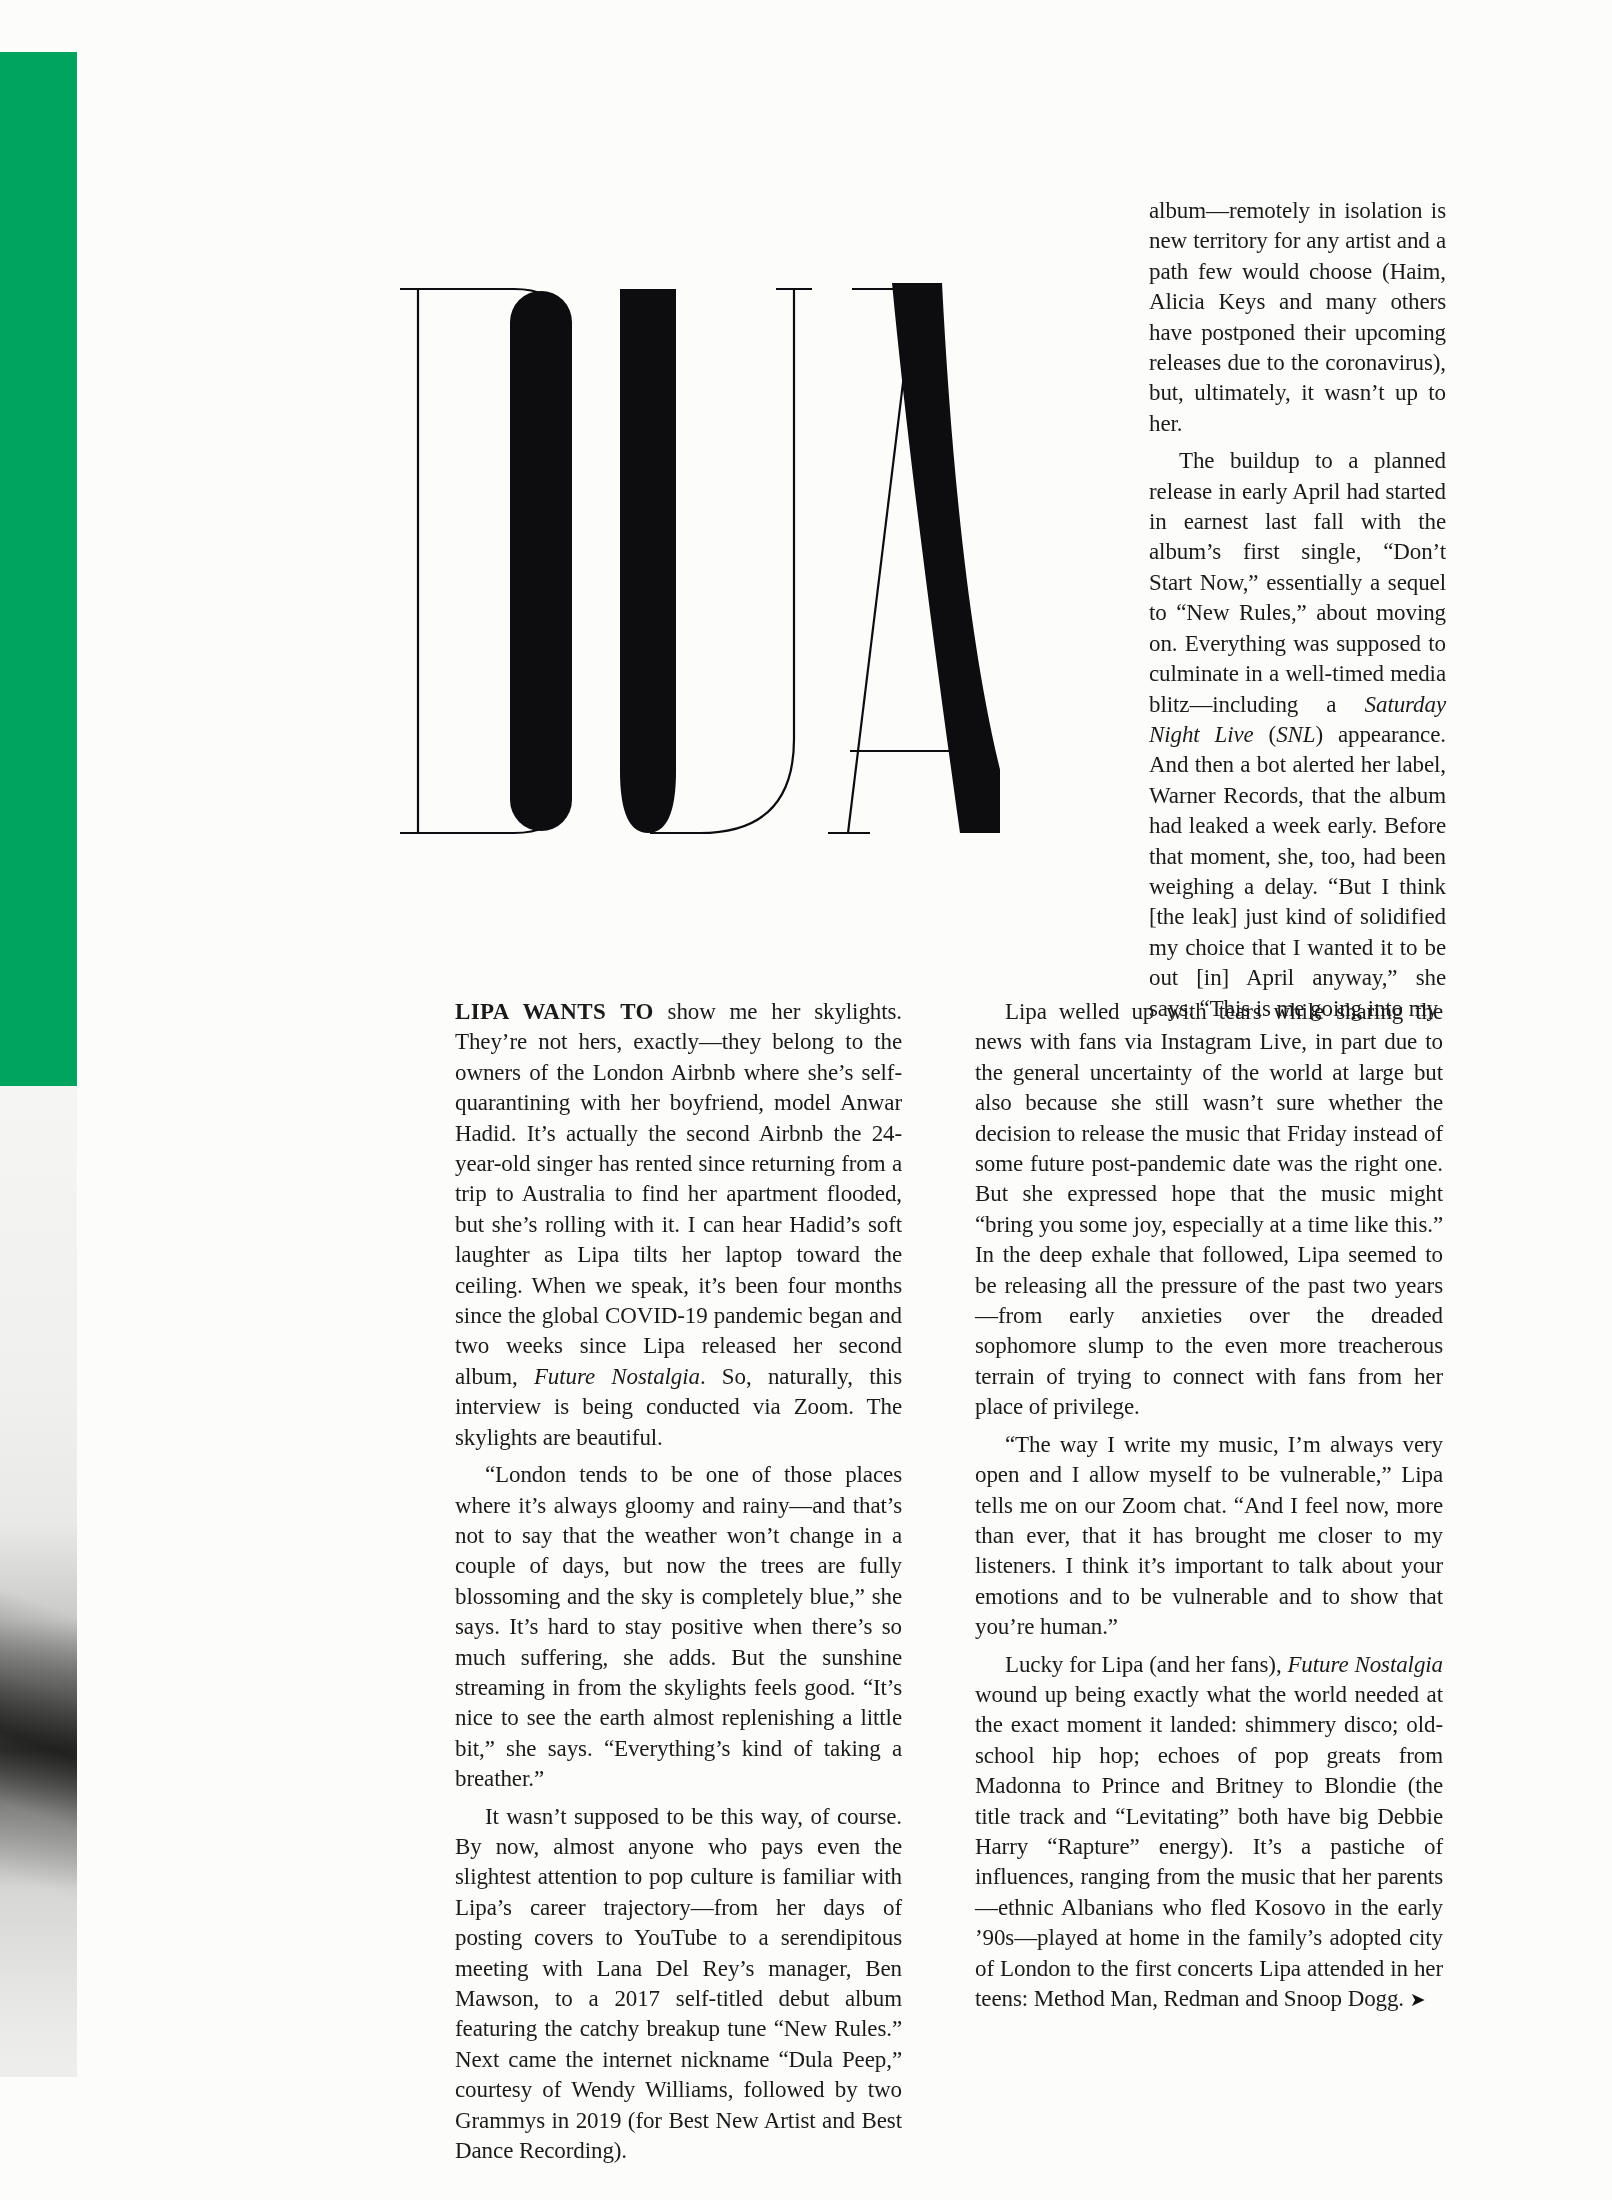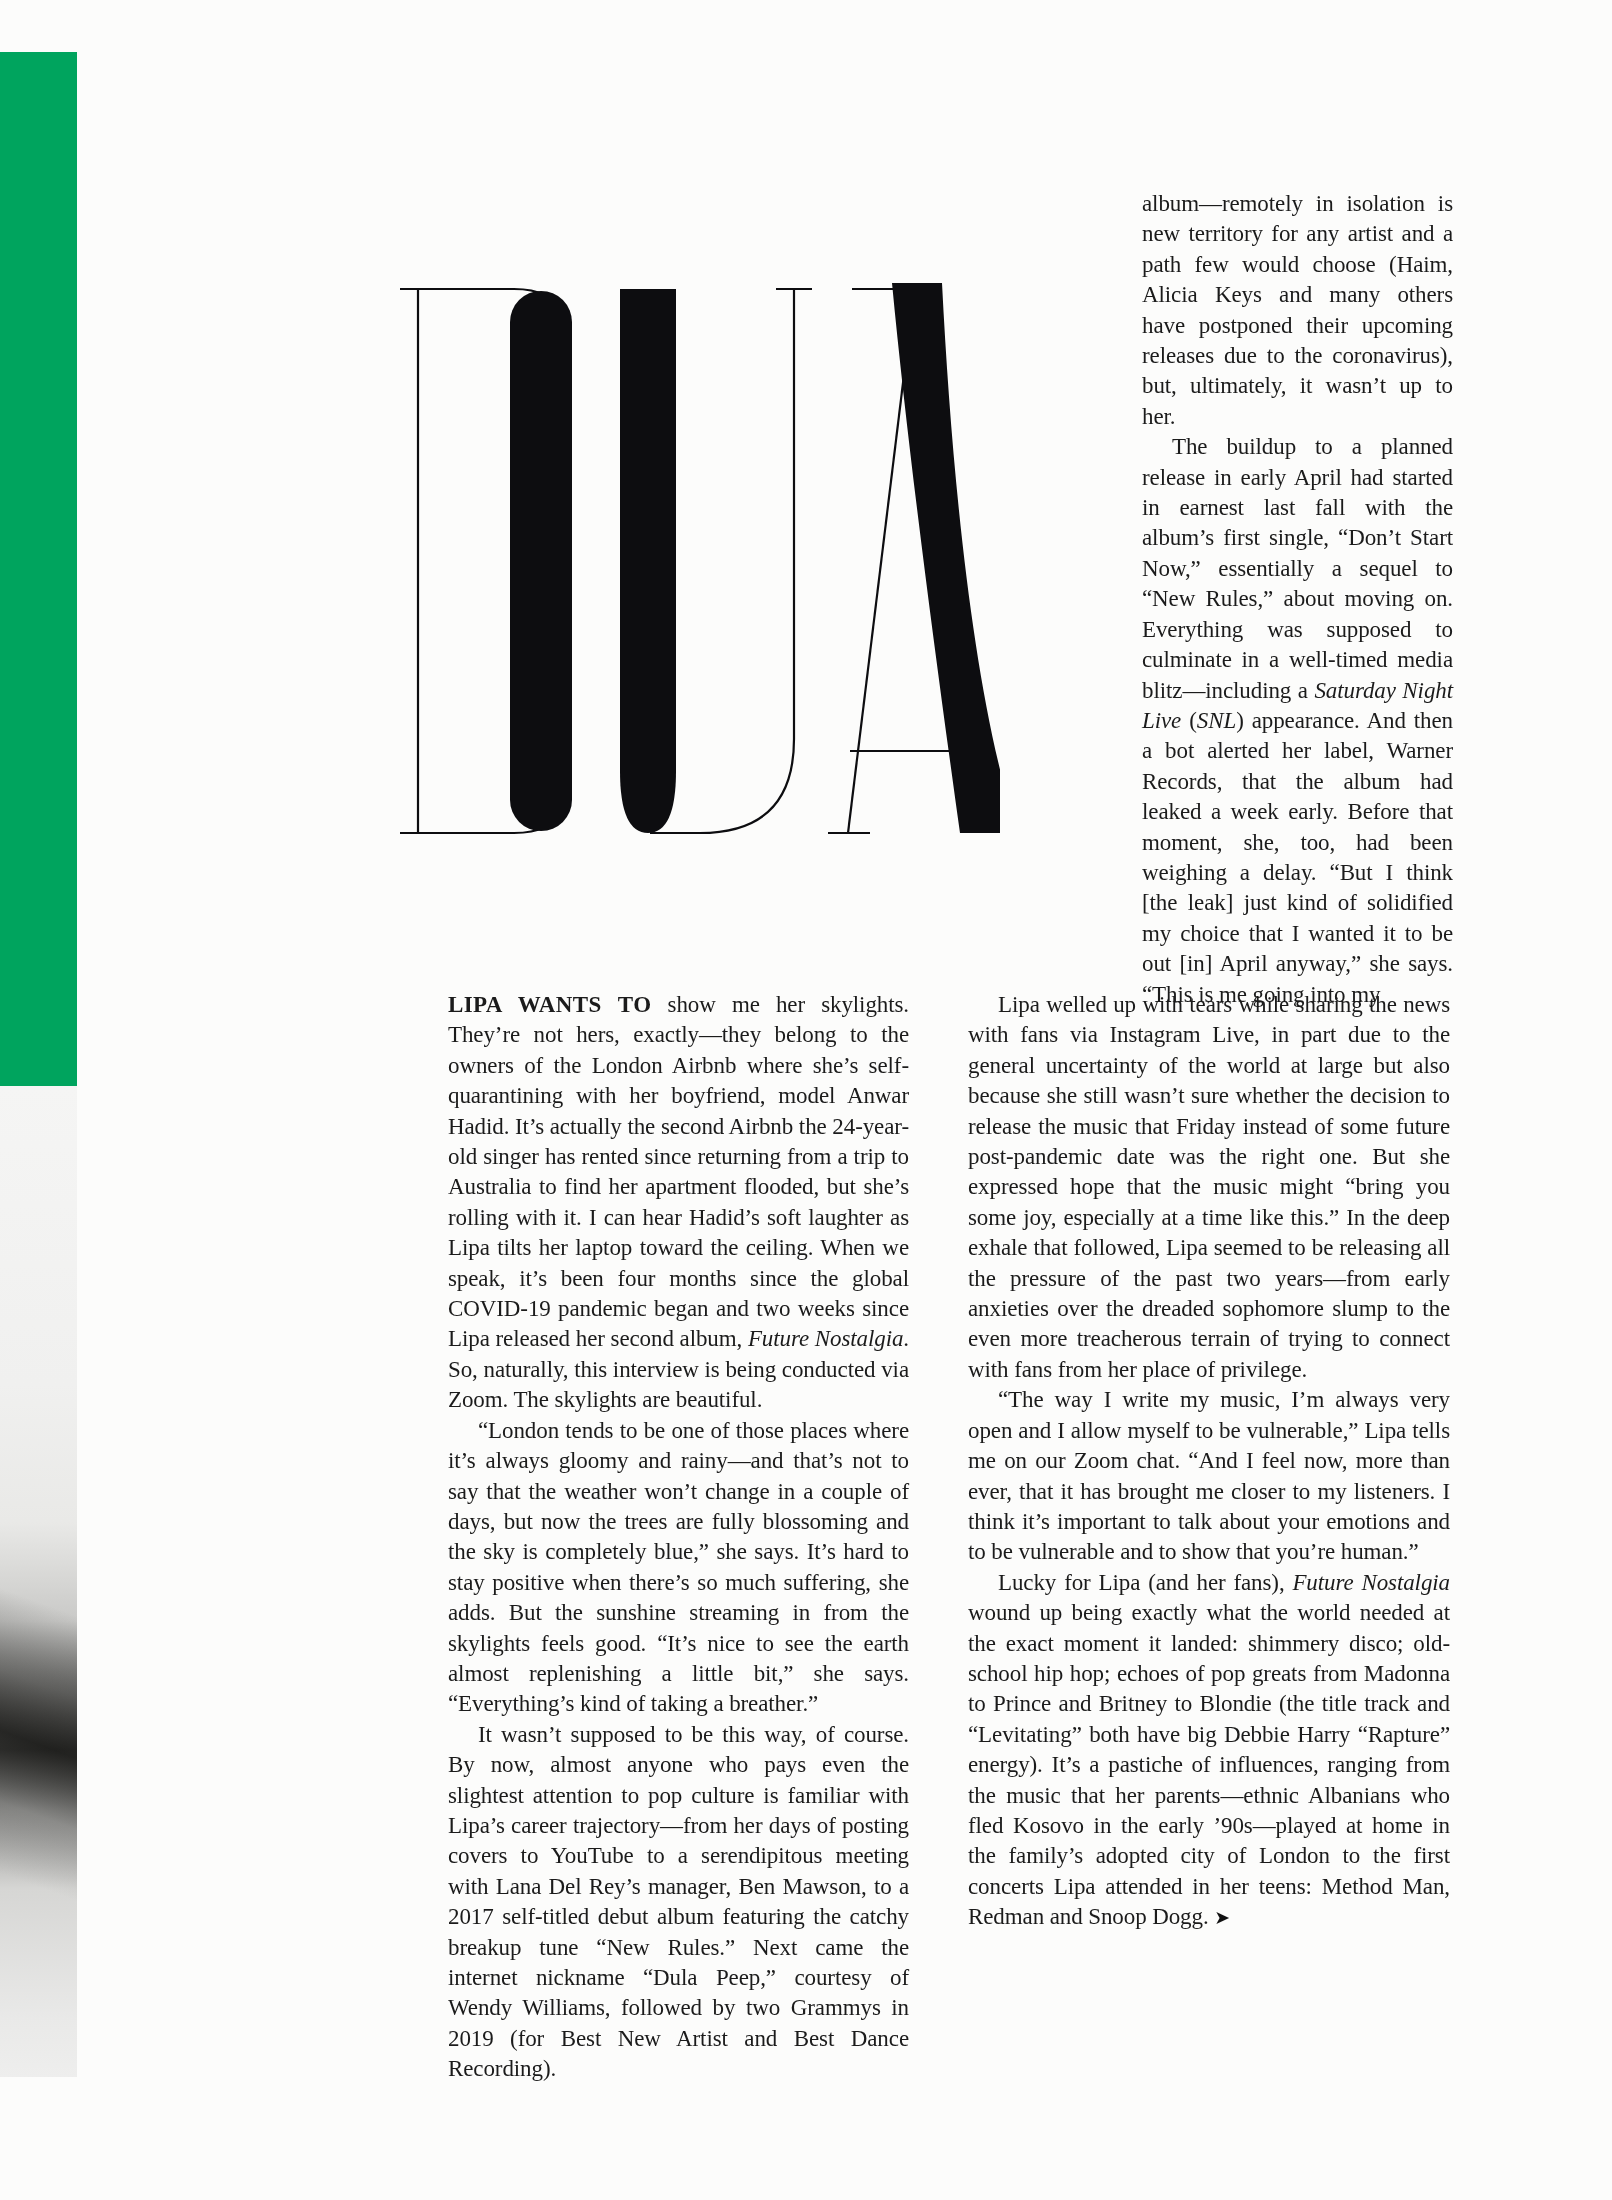--- a/index.html
+++ b/index.html
@@ -37,21 +37,21 @@
   .headline .hair { stroke: #0d0d10; stroke-width: 2.2; fill: none; stroke-linecap: butt; }
   .headline .heavy { fill: #0d0d10; }
 
   .col {
     position: absolute;
     text-align: justify;
     font-size: 23px;
     line-height: 30.4px;
     letter-spacing: -0.1px;
   }
-  .col p { margin: 0; }
+  .col p { margin: 7px; }
   .col p.indent { text-indent: 30px; }
   .col-top-right   { left: 1142px; top: 189px;  width: 311px; }
   .col-bottom-left { left: 448px;  top: 990px;  width: 461px; }
   .col-bottom-right{ left: 968px;  top: 990px;  width: 482px; }
 
   .italic { font-style: italic; }
   .lead-in { font-weight: 700; letter-spacing: 0.4px; }
   .arrow { font-family: "DejaVu Sans", sans-serif; font-size: 0.82em; color: #101010; }
 </style>
 </head>

